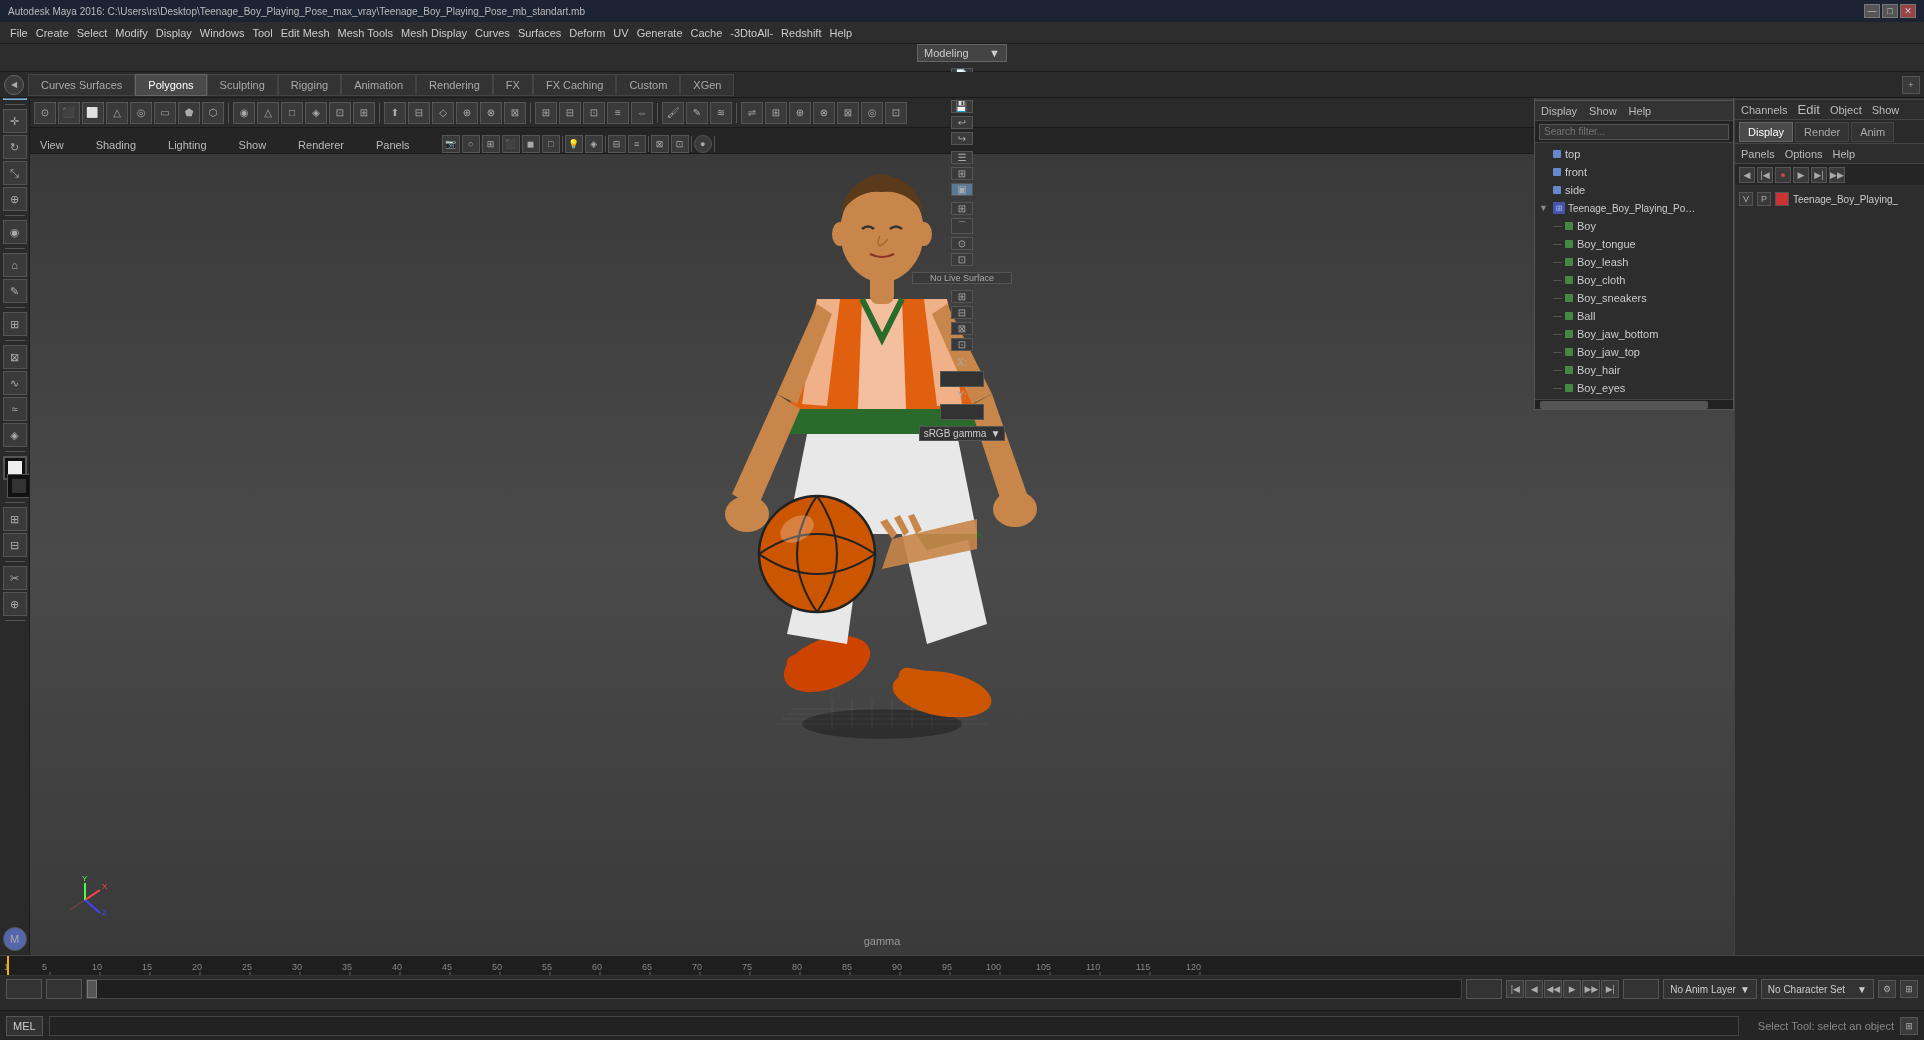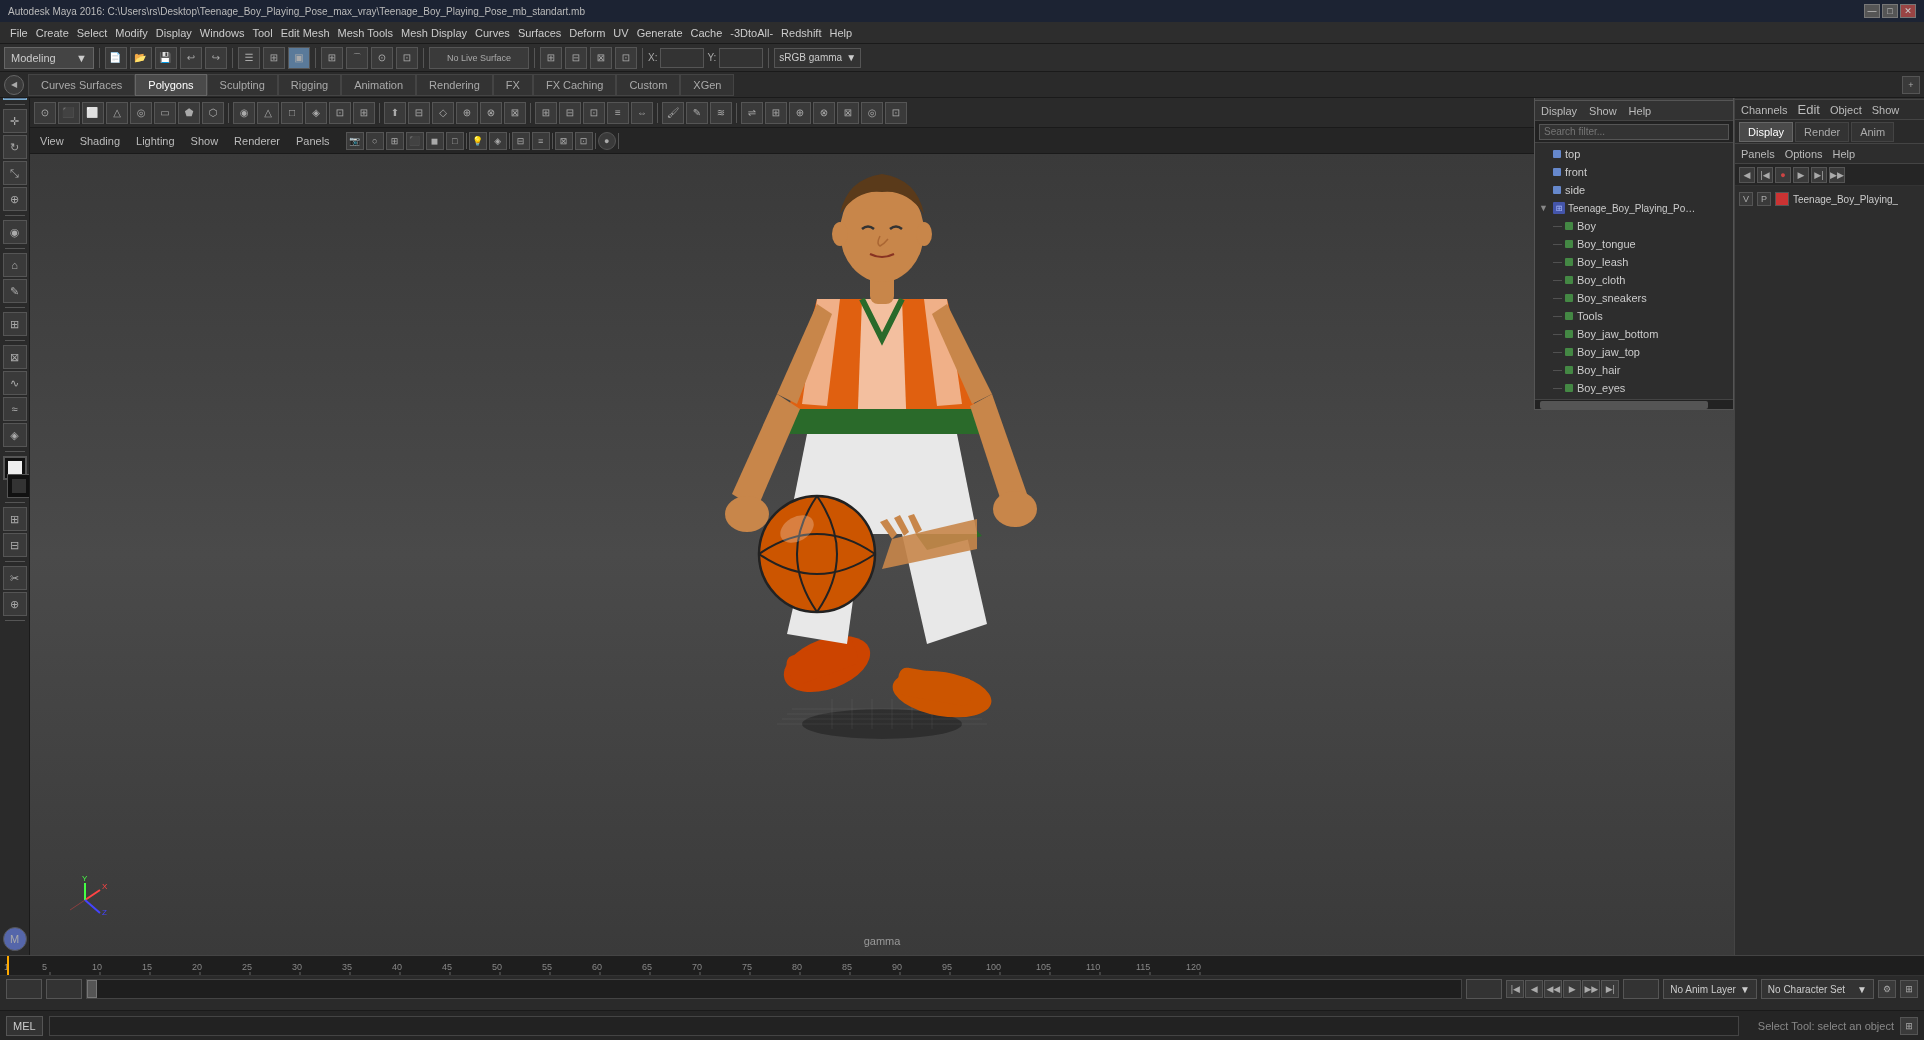--- a/index.html
+++ b/index.html
@@ -32,20 +32,21 @@
 
     
     #main-toolbar {
       height: 30px;
       background: #2d2d2d;
       display: flex;
       align-items: center;
       padding: 0 4px;
       gap: 4px;
       border-bottom: 1px solid #1a1a1a;
+      flex-direction: column;
     }
     .mode-selector {
       background: #444;
       color: #ccc;
       border: 1px solid #666;
       padding: 2px 6px;
       font-size: 11px;
       height: 22px;
       display: flex;
       align-items: center;
@@ -362,21 +363,21 @@
     <div class="toolbar-separator"></div>
     <div class="tool-icon" title="Mirror">⇌</div>
     <div class="tool-icon" title="Symmetry">⊞</div>
     <div class="tool-icon" title="Combine">⊕</div>
     <div class="tool-icon" title="Separate">⊗</div>
     <div class="tool-icon" title="Boolean">⊠</div>
     <div class="tool-icon" title="Conform">◎</div>
     <div class="tool-icon" title="Transfer">⊡</div>
   </div>
 
-  <div id="view-toolbar" style="position:absolute;top:128px;left:30px;right:190px;height:26px;background:#252525;display:flex;align-items:center;padding:0 6px;gap:8px;border-bottom:1px solid #1a1a1a;z-index:10;">
+  <div id="view-toolbar" style="position:absolute;top:128px;left:30px;right:190px;height:26px;background:#252525;display:flex;align-items:flex-end;padding:0 6px;gap:24px;border-bottom:1px solid #1a1a1a;z-index:10;">
     <div class="view-menu-item">View</div>
     <div class="view-menu-item">Shading</div>
     <div class="view-menu-item">Lighting</div>
     <div class="view-menu-item">Show</div>
     <div class="view-menu-item">Renderer</div>
     <div class="view-menu-item">Panels</div>
     <div style="margin-left:4px;display:flex;gap:2px;align-items:center;">
 
       <div style="width:18px;height:18px;background:#3a3a3a;border:1px solid #555;font-size:9px;color:#aaa;display:flex;align-items:center;justify-content:center;cursor:pointer;">📷</div>
       <div style="width:18px;height:18px;background:#3a3a3a;border:1px solid #555;font-size:9px;color:#aaa;display:flex;align-items:center;justify-content:center;cursor:pointer;">○</div>
@@ -616,21 +617,21 @@
         <span>Boy_cloth</span>
       </div>
       <div class="outliner-item" style="height:18px;display:flex;align-items:center;padding:0 4px 0 18px;cursor:pointer;font-size:11px;color:#ccc;">
         <span style="width:12px;font-size:9px;color:#666;">—</span>
         <span style="width:8px;height:8px;background:#448844;border-radius:1px;margin-right:4px;flex-shrink:0;"></span>
         <span>Boy_sneakers</span>
       </div>
       <div class="outliner-item" style="height:18px;display:flex;align-items:center;padding:0 4px 0 18px;cursor:pointer;font-size:11px;color:#ccc;">
         <span style="width:12px;font-size:9px;color:#666;">—</span>
         <span style="width:8px;height:8px;background:#448844;border-radius:1px;margin-right:4px;flex-shrink:0;"></span>
-        <span>Tools</span>
+        <span>Ball</span>
       </div>
       <div class="outliner-item" style="height:18px;display:flex;align-items:center;padding:0 4px 0 18px;cursor:pointer;font-size:11px;color:#ccc;">
         <span style="width:12px;font-size:9px;color:#666;">—</span>
         <span style="width:8px;height:8px;background:#448844;border-radius:1px;margin-right:4px;flex-shrink:0;"></span>
         <span>Boy_jaw_bottom</span>
       </div>
       <div class="outliner-item" style="height:18px;display:flex;align-items:center;padding:0 4px 0 18px;cursor:pointer;font-size:11px;color:#ccc;">
         <span style="width:12px;font-size:9px;color:#666;">—</span>
         <span style="width:8px;height:8px;background:#448844;border-radius:1px;margin-right:4px;flex-shrink:0;"></span>
         <span>Boy_jaw_top</span>

